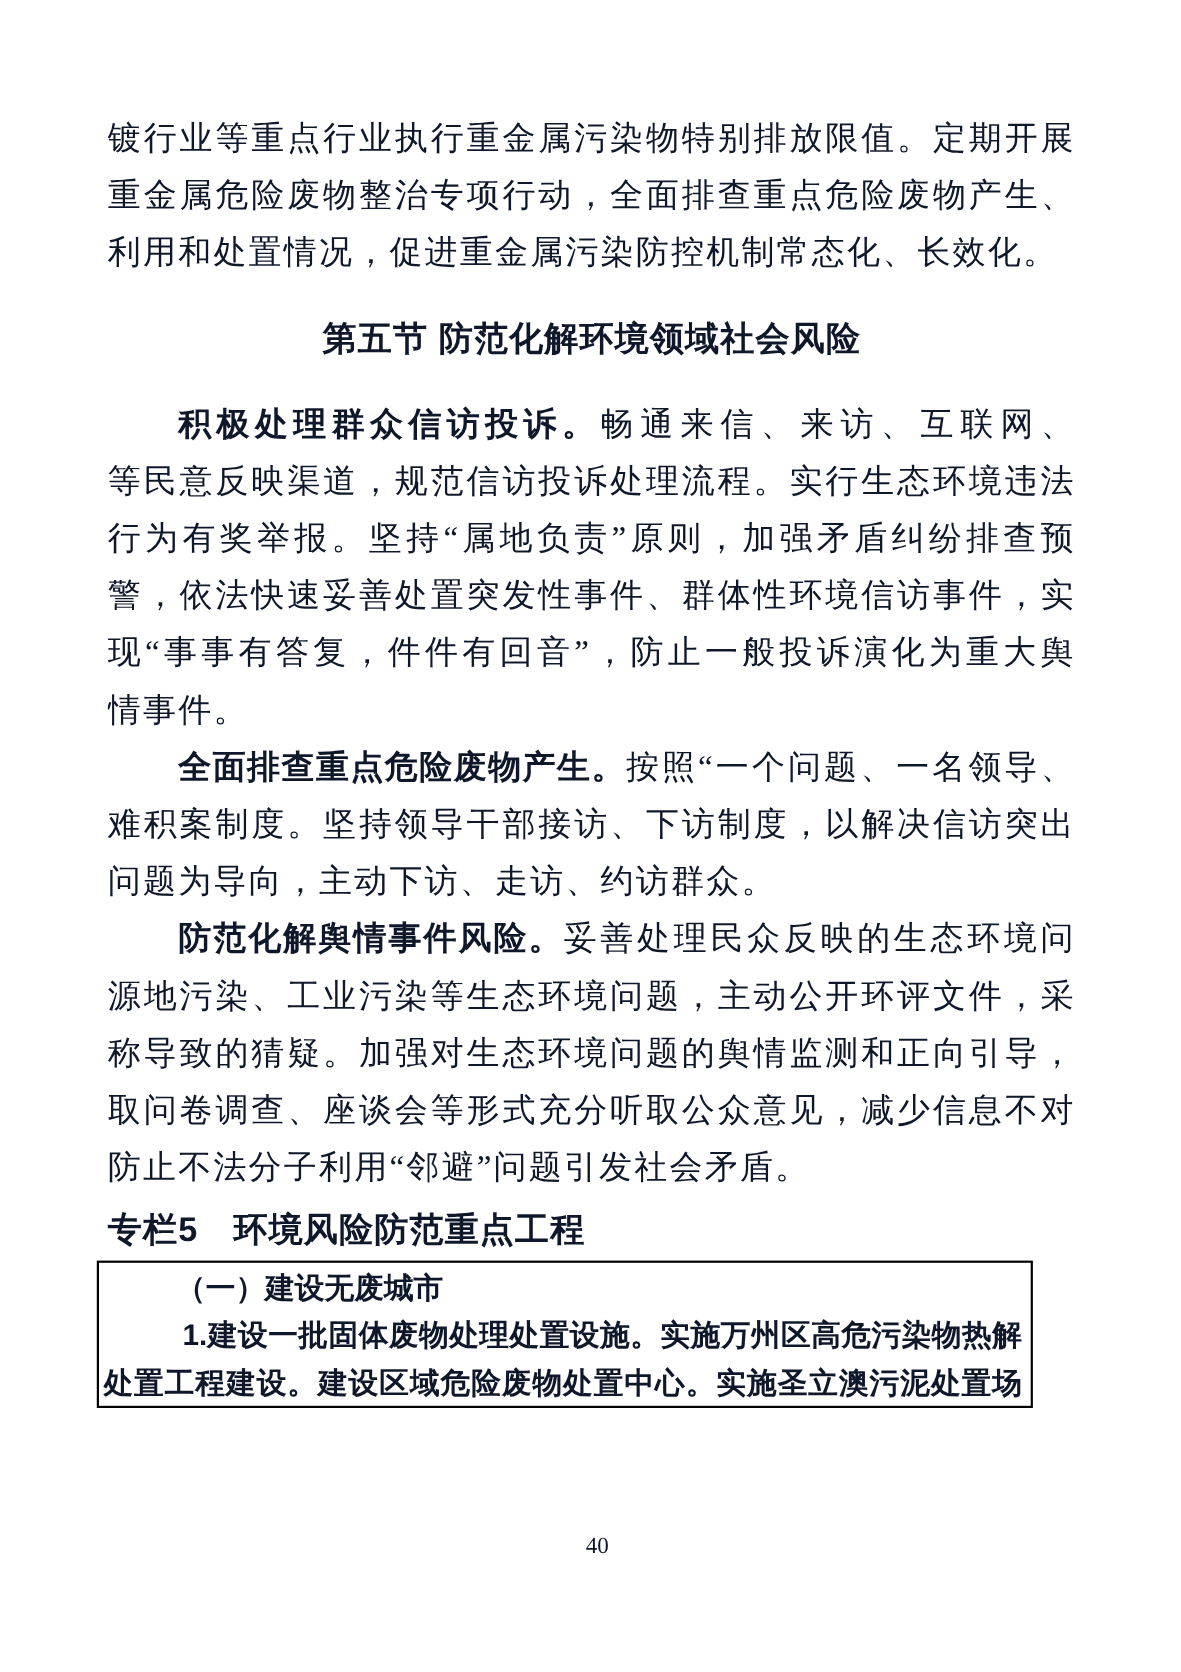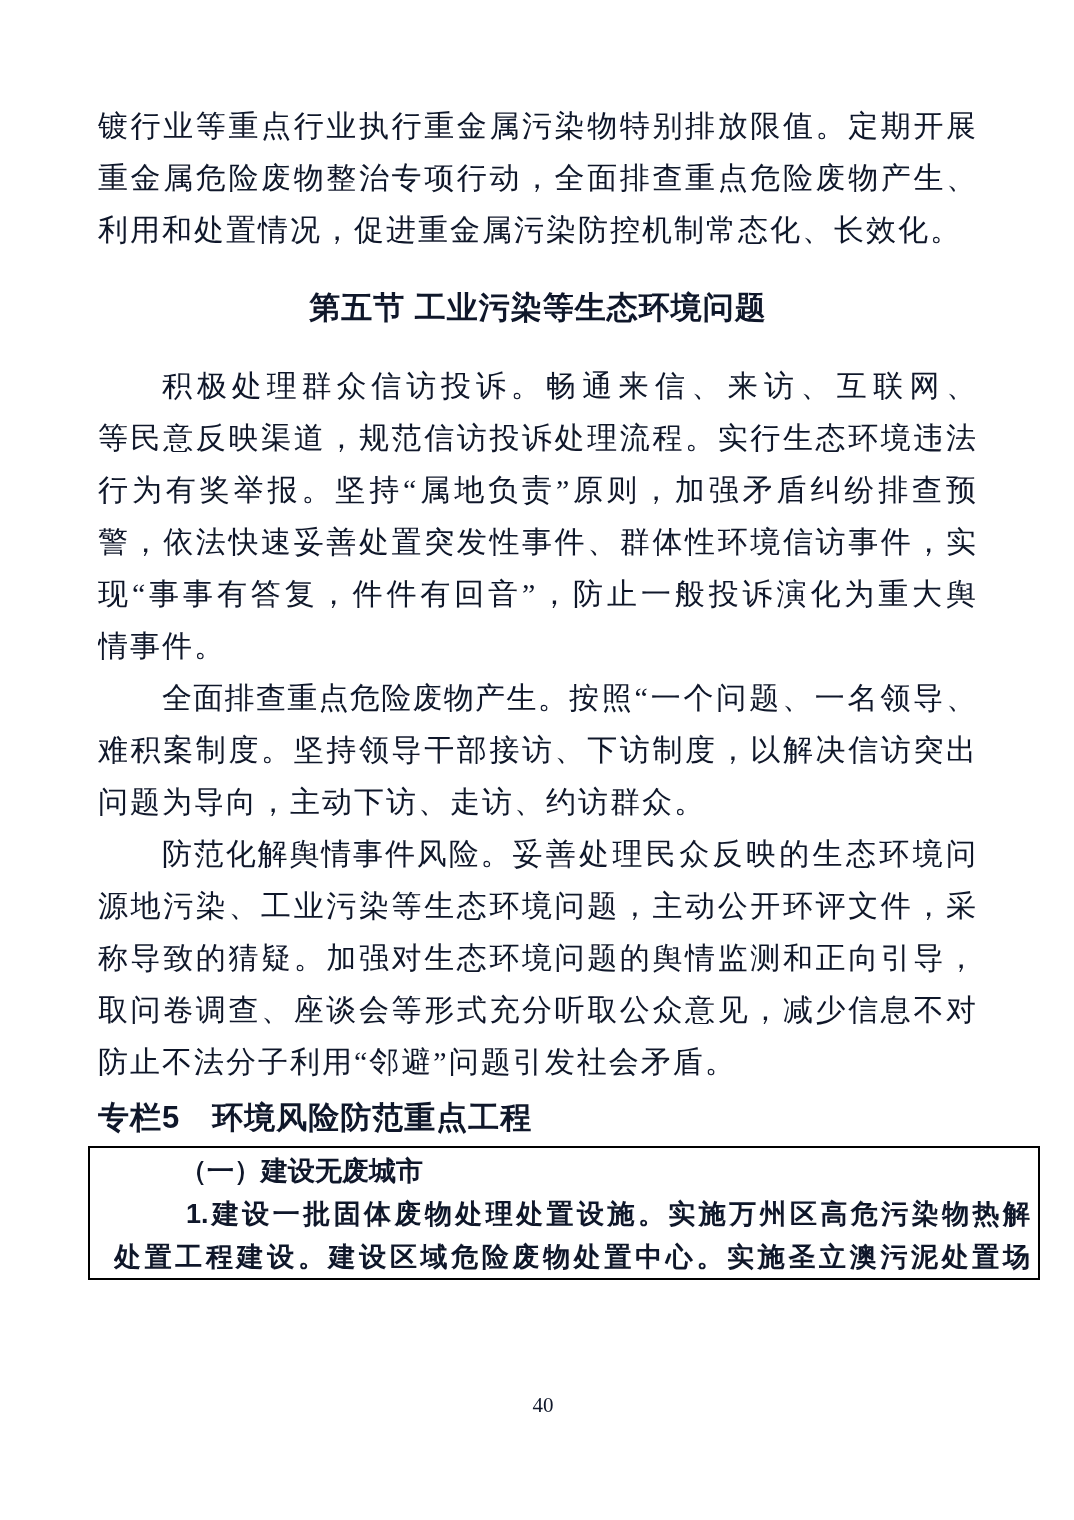--- a/index.html
+++ b/index.html
@@ -26,21 +26,21 @@
     white-space:nowrap;
   }
   .just {
     text-align:justify;
     text-align-last:justify;
     white-space:normal;
   }
   .indent { text-indent:64px; }
   .lead {
     font-family:"Liberation Sans", sans-serif;
-    font-weight:normal;
+    font-weight:bold;
     letter-spacing:0.5px;
   }
   .heading {
     font-family:"Liberation Sans", sans-serif;
     font-weight:bold;
     font-size:31px;
     line-height:52px; height:52px;
     text-align:center;
     letter-spacing:1px;
     margin:26px 0;
@@ -50,23 +50,23 @@
     font-weight:bold;
     font-size:31px;
     line-height:52px; height:52px;
     text-align:left;
     letter-spacing:1px;
     margin:4px 0 2px 0;
   }
   .feature-box {
     box-sizing:border-box;
     margin-left:-10px;
-    width:952px; height:134px;
+    width:851px; height:134px;
     border:2px solid #000000;
-    padding:2px 8px 0 24px;
+    padding:2px 8px 0 4px;
     overflow:hidden;
     font-family:"Liberation Sans", sans-serif;
     font-weight:bold;
   }
   .box-line {
     height:43px; line-height:43px;
     font-size:27px;
     overflow:hidden;
     white-space:nowrap;
   }
@@ -91,21 +91,21 @@
 
 <div class="page">
   <div class="content">
 
     <div class="para">
       <div class="line just">镀行业等重点行业执行重金属污染物特别排放限值。定期开展</div>
       <div class="line just">重金属危险废物整治专项行动，全面排查重点危险废物产生、</div>
       <div class="line">利用和处置情况，促进重金属污染防控机制常态化、长效化。</div>
     </div>
 
-    <div class="heading">第五节 工业污染等生态环境问题</div>
+    <div class="heading">第五节 防范化解环境领域社会风险</div>
 
     <div class="para">
       <div class="line just indent"><span class="lead">积极处理群众信访投诉。</span><span>畅通来信、来访、互联网、“12345”</span></div>
       <div class="line just">等民意反映渠道，规范信访投诉处理流程。实行生态环境违法</div>
       <div class="line just">行为有奖举报。坚持“属地负责”原则，加强矛盾纠纷排查预</div>
       <div class="line just">警，依法快速妥善处置突发性事件、群体性环境信访事件，实</div>
       <div class="line just">现“事事有答复，件件有回音”，防止一般投诉演化为重大舆</div>
       <div class="line">情事件。</div>
     </div>
 

